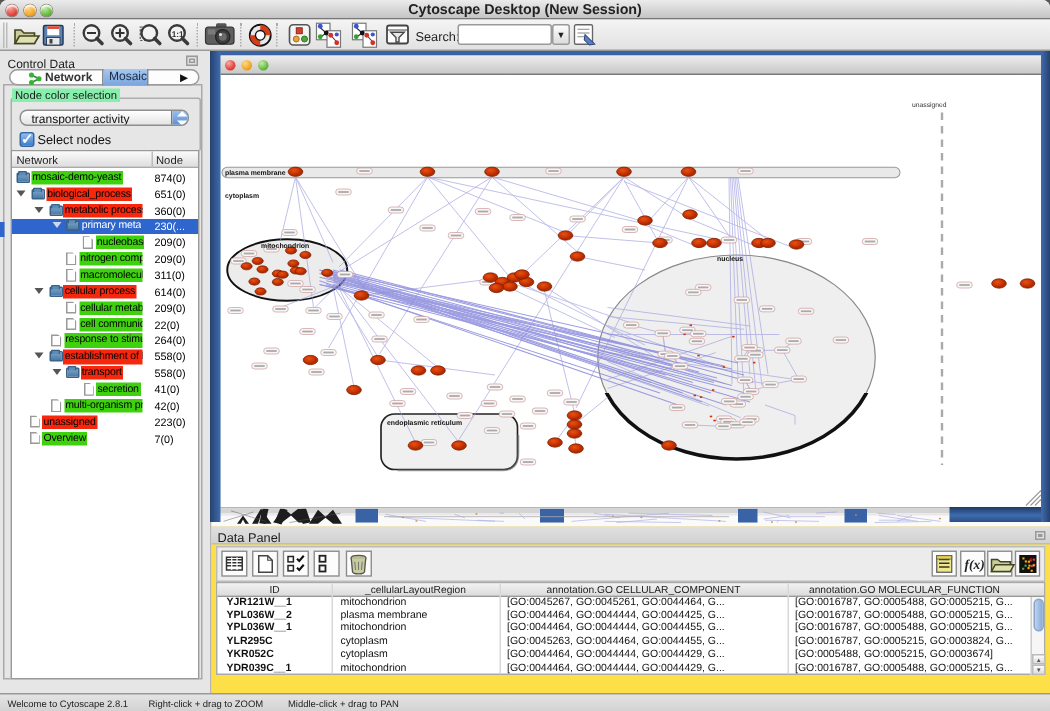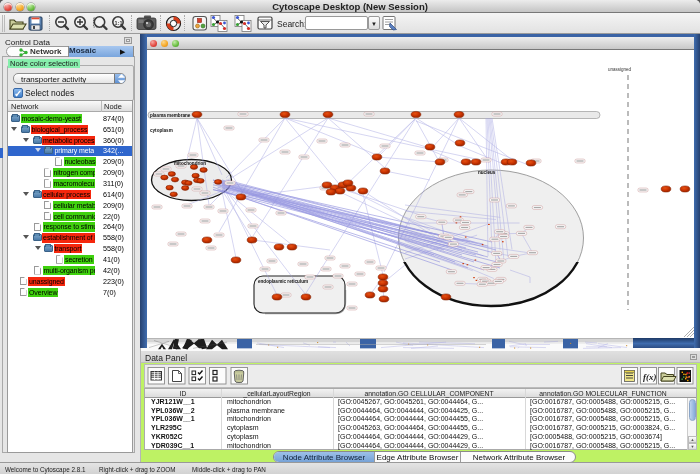--- a/index.html
+++ b/index.html
@@ -14,21 +14,21 @@
 
 #toolbar{left:0;top:13px;width:700px;height:21px;background:linear-gradient(#f4f4f4,#e2e2e2);border-bottom:1px solid #9a9a9a}
 .tsep{top:2px;width:1px;height:16px;border-left:1px dotted #aaa}
 #searchlbl{top:6px;font-size:8.5px;color:#222}
 #searchbox{left:305px;top:3px;width:63px;height:14px;background:#fff;border:1px solid #999;border-radius:2px}
 #searchdrop{left:368px;top:3px;width:12px;height:14px;background:linear-gradient(#fdfdfd,#dcdcdc);border:1px solid #999;border-radius:2px;font-size:6px;text-align:center;line-height:14px;color:#222}
 
 #cpanel{left:0;top:34px;width:141px;height:428px;background:#e6e6e6;border-right:1px solid #b5b5b5}
 #cp-head{left:5px;top:3.5px;font-size:8px;color:#1a1a1a}
 #cp-tabs{left:6px;top:12px;width:127px;height:11px;background:#fdfdfd;border:1px solid #9a9a9a;border-radius:6px;overflow:hidden}
-#tab-mosaic{left:62px;top:0;width:66px;height:11px;background:linear-gradient(#a7c7ef,#79a5dd);border-left:1px solid #8a8a8a;border-right:1px solid #8a8a8a;font-size:8px;font-weight:bold;color:#1b2c44;text-align:left;line-height:10px}
+#tab-mosaic{left:62px;top:0;width:31px;height:11px;background:linear-gradient(#a7c7ef,#79a5dd);border-left:1px solid #8a8a8a;border-right:1px solid #8a8a8a;font-size:8px;font-weight:normal;color:#1b2c44;text-align:right;line-height:10px}
 #tab-network{left:13px;top:1px;font-size:8px;font-weight:bold;color:#333}
 #tab-arrow{left:120px;top:14px;font-size:7px;color:#111}
 #groupbox{left:7px;top:31px;width:127px;height:36px;border:1px solid #adadad;border-radius:2px}
 #grouplbl{left:8px;top:25px;font-size:7.5px;font-weight:normal;color:#1a1a1a;background:#86efac;padding:0 2px}
 #combo{left:13px;top:39px;width:113px;height:11px;background:linear-gradient(#ffffff,#e4e4e4);border:1px solid #8e8e8e;border-radius:5px;overflow:hidden}
 #combo .txt{left:7px;top:1px;font-size:8px;color:#111}
 #combo .stepper{left:100px;top:-1px;width:13px;height:12px;background:linear-gradient(#9ec3f0,#5387cc);border-left:1px solid #777;border-radius:0 5px 5px 0}
 #checkbox{left:13px;top:54px;width:10px;height:10px;background:linear-gradient(#8ebcf0,#3f7ec9);border:1px solid #3667a5;border-radius:2px;color:#fff;font-size:10px;line-height:10px;text-align:center;font-weight:bold}
 #checklbl{left:25px;top:54px;font-size:8.5px;color:#111}
 #treepane{left:7px;top:66px;width:126px;height:353px;background:#fff;border:1px solid #9a9a9a}
@@ -49,21 +49,21 @@
 #mw-right{left:554px;top:0;width:6px;height:314px;background:linear-gradient(90deg,#3f6cae,#26416f);z-index:5}
 #mw-bottom{left:493px;top:304px;width:61px;height:10px;background:linear-gradient(#1e3a66,#3f6cae 55%,#2c4d84);z-index:5}
 #mw-top{left:0;top:0;width:560px;height:3px;background:#3a63a5}
 #mw-title{left:7px;top:3px;width:547px;height:13px;background:linear-gradient(#ededed,#c8c8c8);border-bottom:1px solid #777}
 #mw-title .tl{top:2.5px;width:7px;height:7px;border-radius:50%}
 #mw-title .t{width:100%;top:2px;text-align:center;font-size:8px;font-weight:bold;color:#222}
 #canvas{left:7px;top:16px;width:547px;height:288px;background:#fff}
 
 #strip{left:141px;top:338px;width:559px;height:13px;background:#f2f2f2;border-top:1px solid #b5b5b5;overflow:hidden}
 
-#dpanel{left:141px;top:351px;width:559px;height:111px;background:#bef264}
+#dpanel{left:141px;top:351px;width:559px;height:111px;background:#fde047}
 #dp-head{left:4px;top:2px;font-size:8.5px;color:#1a1a1a}
 #dp-toolbar{left:3px;top:13px;width:553px;height:24px;background:#ececec;border:1px solid #bbb}
 #dtable{left:3px;top:37px;width:553px;height:62px;background:#fff;border:1px solid #aaa}
 #dt-head{left:0;top:0;width:551px;height:8.5px;background:linear-gradient(#f2f2f2,#dcdcdc);border-bottom:1px solid #999;font-size:6.8px;color:#222;text-align:center}
 #dt-head div{position:absolute;top:0.5px}
 .dcol{position:absolute;top:0;width:1px;height:60px;background:#d8d8d8}
 .drow{left:0;width:536px;height:8.7px;font-size:7px;color:#111;white-space:nowrap}
 .drow b{position:absolute;left:6px;font-weight:bold}
 .drow .r2{position:absolute;left:82px}
 .drow .r3{position:absolute;left:193px}
@@ -218,21 +218,21 @@
           <div class="exp" style="left:15.0px;border-top-color:#555"></div>
           <div class="folder" style="left:24.6px"></div>
           <div class="lbl" style="left:34.1px;background:#f5270d;max-width:53px">metabolic process</div>
           <div class="num">360(0)</div>
         </div>
 <div class="trow abs" style="top:44.9px">
           <div class="abs" style="left:0;top:0;width:124px;height:10.4px;background:#2f66cd"></div>
           <div class="exp" style="left:27.0px;border-top-color:#cfd8ea"></div>
           <div class="folder" style="left:36.0px"></div>
           <div class="lbl" style="left:45.5px;color:#fff;max-width:40px">primary metabol</div>
-          <div class="num" style="color:#fff">342(...</div>
+          <div class="num" style="color:#fff">230(...</div>
         </div>
 <div class="trow abs" style="top:55.7px">
           <div class="file" style="left:47.0px"></div>
           <div class="lbl" style="left:55.5px;background:#3fd10e;max-width:32px">nucleobase-</div>
           <div class="num">209(0)</div>
         </div>
 <div class="trow abs" style="top:66.6px">
           <div class="file" style="left:36.0px"></div>
           <div class="lbl" style="left:44.5px;background:#3fd10e;max-width:42px">nitrogen compo</div>
           <div class="num">209(0)</div>
@@ -883,24 +883,19 @@
           <span class="r3">[GO:0044464, GO:0044444, GO:0044429, G...</span>
           <span class="r4">[GO:0016787, GO:0005488, GO:0005215, G...</span>
         </div>
 </div>
     <div class="abs" id="dscroll">
         <div class="abs" id="dthumb"></div>
         <div class="abs" style="left:0;top:38px;width:9px;height:7px;background:linear-gradient(#fdfdfd,#dcdcdc);border:1px solid #bbb;font-size:4px;text-align:center;line-height:6px;color:#555">▲</div>
         <div class="abs" style="left:0;top:45px;width:9px;height:7px;background:linear-gradient(#fdfdfd,#dcdcdc);border:1px solid #bbb;font-size:4px;text-align:center;line-height:6px;color:#555">▼</div>
       </div>
   </div>
-  <div class="abs" id="seg">
-    <div class="s1">Node Attribute Browser</div>
-    <div class="s2">Edge Attribute Browser</div>
-    <div class="s3">Network Attribute Browser</div>
-  </div>
 </div>
 
 <div class="abs" id="statusbar">
   <div style="left:5px">Welcome to Cytoscape 2.8.1</div>
   <div style="left:99px">Right-click + drag to ZOOM</div>
   <div style="left:192px">Middle-click + drag to PAN</div>
 </div>
 
 </body></html>

